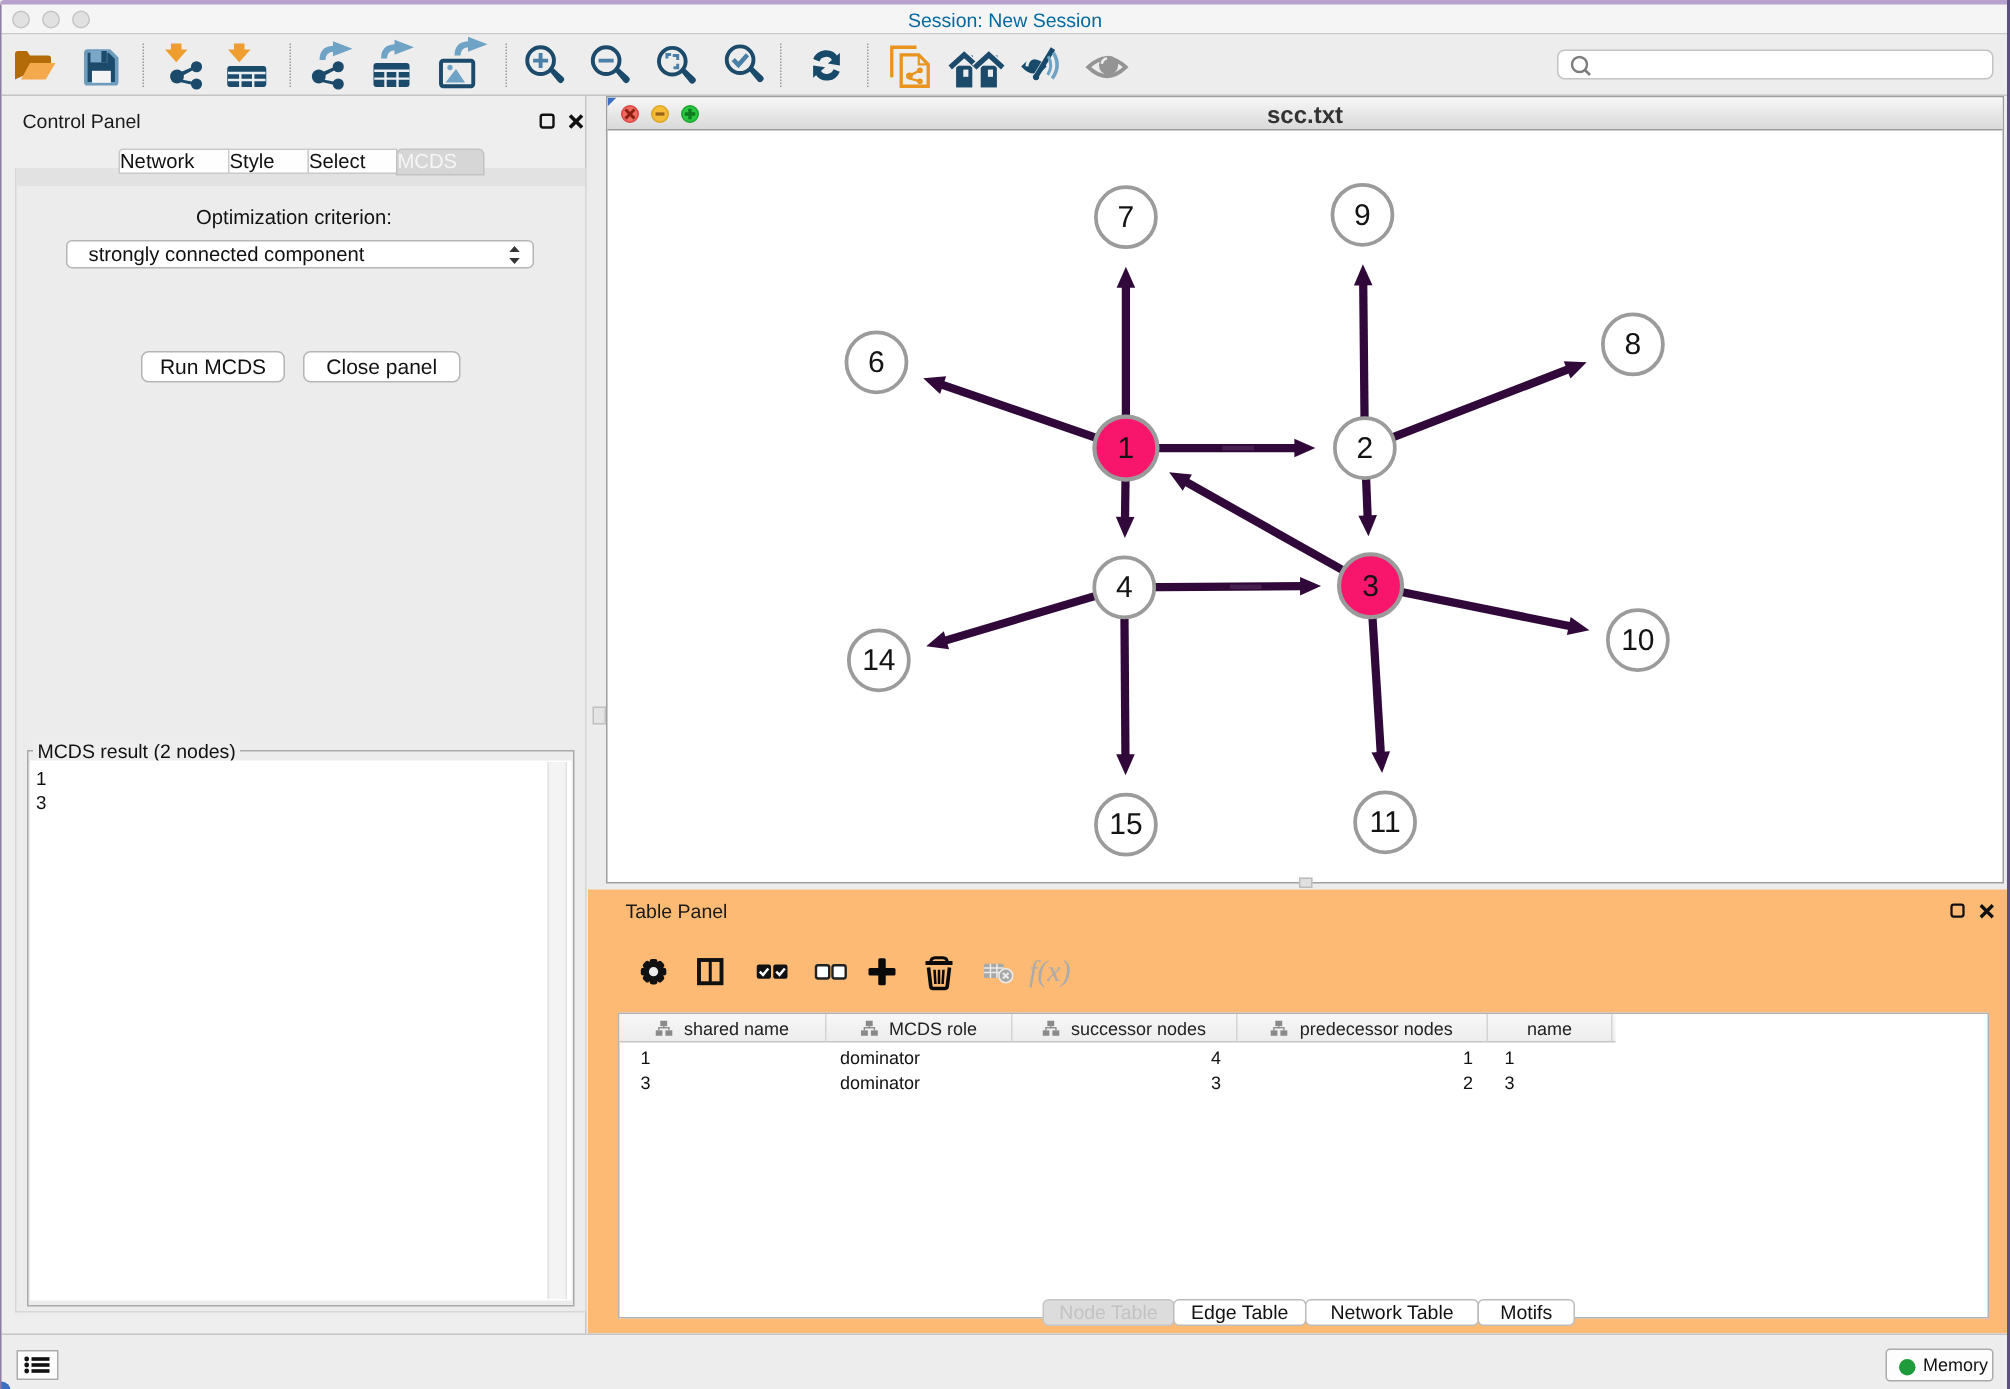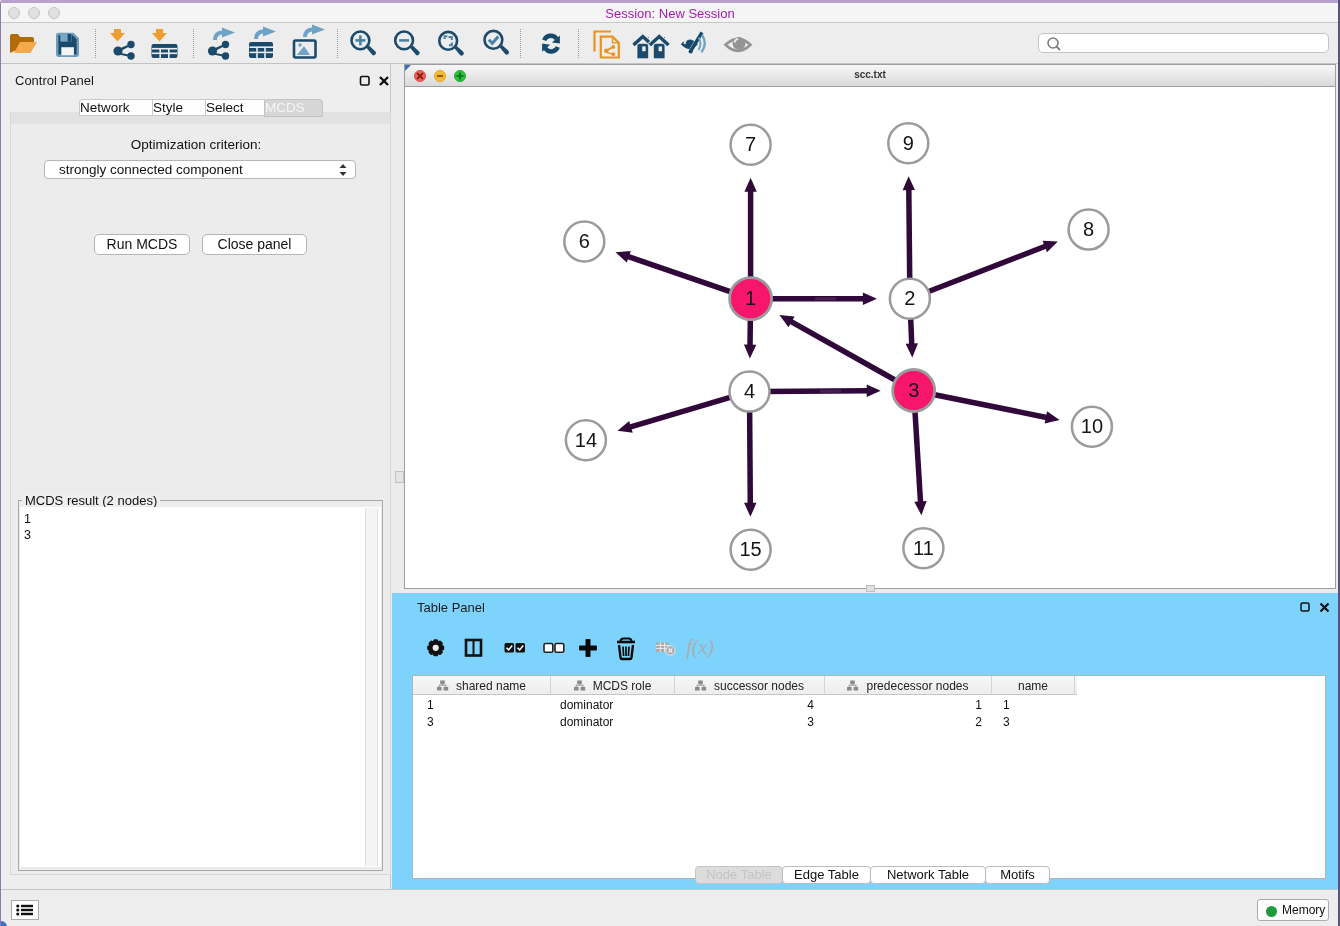--- a/index.html
+++ b/index.html
@@ -4,44 +4,44 @@
 * { margin:0; padding:0; box-sizing:border-box; }
 html,body { width:1340px; height:926px; overflow:hidden; }
 body { font-family:"Liberation Sans", sans-serif; background:#ececec; position:relative; }
 .abs { position:absolute; }
 
 #topstrip { left:0; top:0; width:1340px; height:3px; background:#b7a2ce; border-radius:5px 5px 0 0; }
 #rightedge { right:0; top:0; width:2px; height:926px; background:#5b5080; }
 #leftedge { left:0; top:3px; width:1px; height:923px; background:#8d7ba3; }
 #titlebar { left:1px; top:3px; width:1337px; height:20px; background:#f5f5f5; border-bottom:1px solid #c9c9c9; }
 .tl { position:absolute; top:7px; width:12px; height:12px; border-radius:50%; background:#e1e1e1; border:1px solid #c5c5c5; }
-#title { left:0; top:6px; width:1340px; text-align:center; font-size:13px; color:#a21caf; }
+#title { left:0; top:6px; width:1340px; text-align:center; font-size:13px; color:#0369a1; }
 #toolbar { left:1px; top:23px; width:1337px; height:41px; background:#ededed; border-bottom:1px solid #c3c3c3; }
 .sep { position:absolute; top:6px; height:29px; width:0; border-left:1px dotted #9a9a9a; }
 #searchbox { left:1037px; top:10px; width:291px; height:20px; background:#fff; border:1px solid #c3c3c3; border-radius:5px; }
 
 #cpanel { left:1px; top:64px; width:390px; height:825px; background:#eeeeee; border-right:1px solid #c6c6c6; }
 #cp-title { left:14px; top:9px; font-size:13px; color:#1a1a1a; }
 .tab { position:absolute; top:35px; height:17px; background:#fefefe; border:1px solid #c9c9c9; font-size:13.5px; color:#111; text-align:left; line-height:16px; }
 #tabc { left:9px; top:48px; width:381px; height:763px; background:#ececec; border:1px solid #d8d8d8; border-top:none; }
 #tabc-band { left:10px; top:48px; width:379px; height:12px; background:#e2e2e2; }
 #opt-label { left:0; top:73px; width:390px; text-align:center; font-size:13.5px; color:#111; }
 #combo { left:43px; top:96px; width:312px; height:19px; background:#fff; border:1px solid #b5b5b5; border-radius:4px; font-size:13.5px; color:#111; line-height:17px; padding-left:14px; }
 .btn { position:absolute; top:128px; height:21px; background:#fff; border:1px solid #b5b5b5; border-radius:5px; font-size:14px; color:#111; text-align:center; line-height:19px;margin-top:42px; }
 #fieldset { left:17px; top:436px; width:365px; height:371px; border:1px solid #a9a9a9; }
 #legend { left:21px; top:429px; background:#eeeeee; padding:0 3px; font-size:13px; color:#111; }
 #resultbox { left:19px; top:443px; width:361px; height:360px; background:#fff; font-size:12.5px; color:#111; line-height:16px; padding:4px 0 0 4px; }
 #scroll { left:364px; top:444px; width:13px; height:358px; background:#f4f4f4; border-left:1px solid #e2e2e2; border-right:1px solid #e2e2e2; }
 
 #netwin { left:404px; top:64px; width:932px; height:525px; background:#fff; border:1px solid #9e9e9e; }
 #nettitle { left:0; top:0; width:930px; height:22px; background:linear-gradient(#f7f7f7,#d9d9d9); border-bottom:1px solid #9e9e9e; }
 .mac { position:absolute; top:5px; width:12px; height:12px; border-radius:50%; }
-#netname { left:0; top:4px; width:930px; text-align:center; font-size:10px; font-weight:bold; color:#333; }
-
-#tpanel { left:392px; top:593px; width:946px; height:296px; background:#7dd3fc; }
+#netname { left:0; top:4px; width:930px; text-align:center; font-size:16px; font-weight:bold; color:#333; }
+
+#tpanel { left:392px; top:593px; width:946px; height:296px; background:#fdba74; }
 #tp-title { left:25px; top:7px; font-size:13px; color:#1a1a1a; }
 #ttable { left:20px; top:82px; width:914px; height:204px; background:#fff; border:1px solid #b3b3b3; }
 #thead { left:0; top:0; width:664px; height:19px; background:linear-gradient(#f7f7f7,#ededed); border-bottom:1px solid #c6c6c6; }
 .th { position:absolute; top:0; height:19px; border-right:1px solid #d4d4d4; font-size:12px; color:#222; display:flex; align-items:center; justify-content:center; }
 .hic { margin-right:7px; flex:0 0 auto; }
 .td { position:absolute; font-size:12px; color:#111; height:16px; line-height:16px; }
 
 .btab { position:absolute; top:273px; height:18px; background:#fff; border:1px solid #bcbcbc; font-size:13px; color:#111; text-align:center; line-height:16px; border-radius:4px; }
 
 #statusbar { left:1px; top:889px; width:1337px; height:37px; background:#ededed; border-top:1px solid #c6c6c6; }

